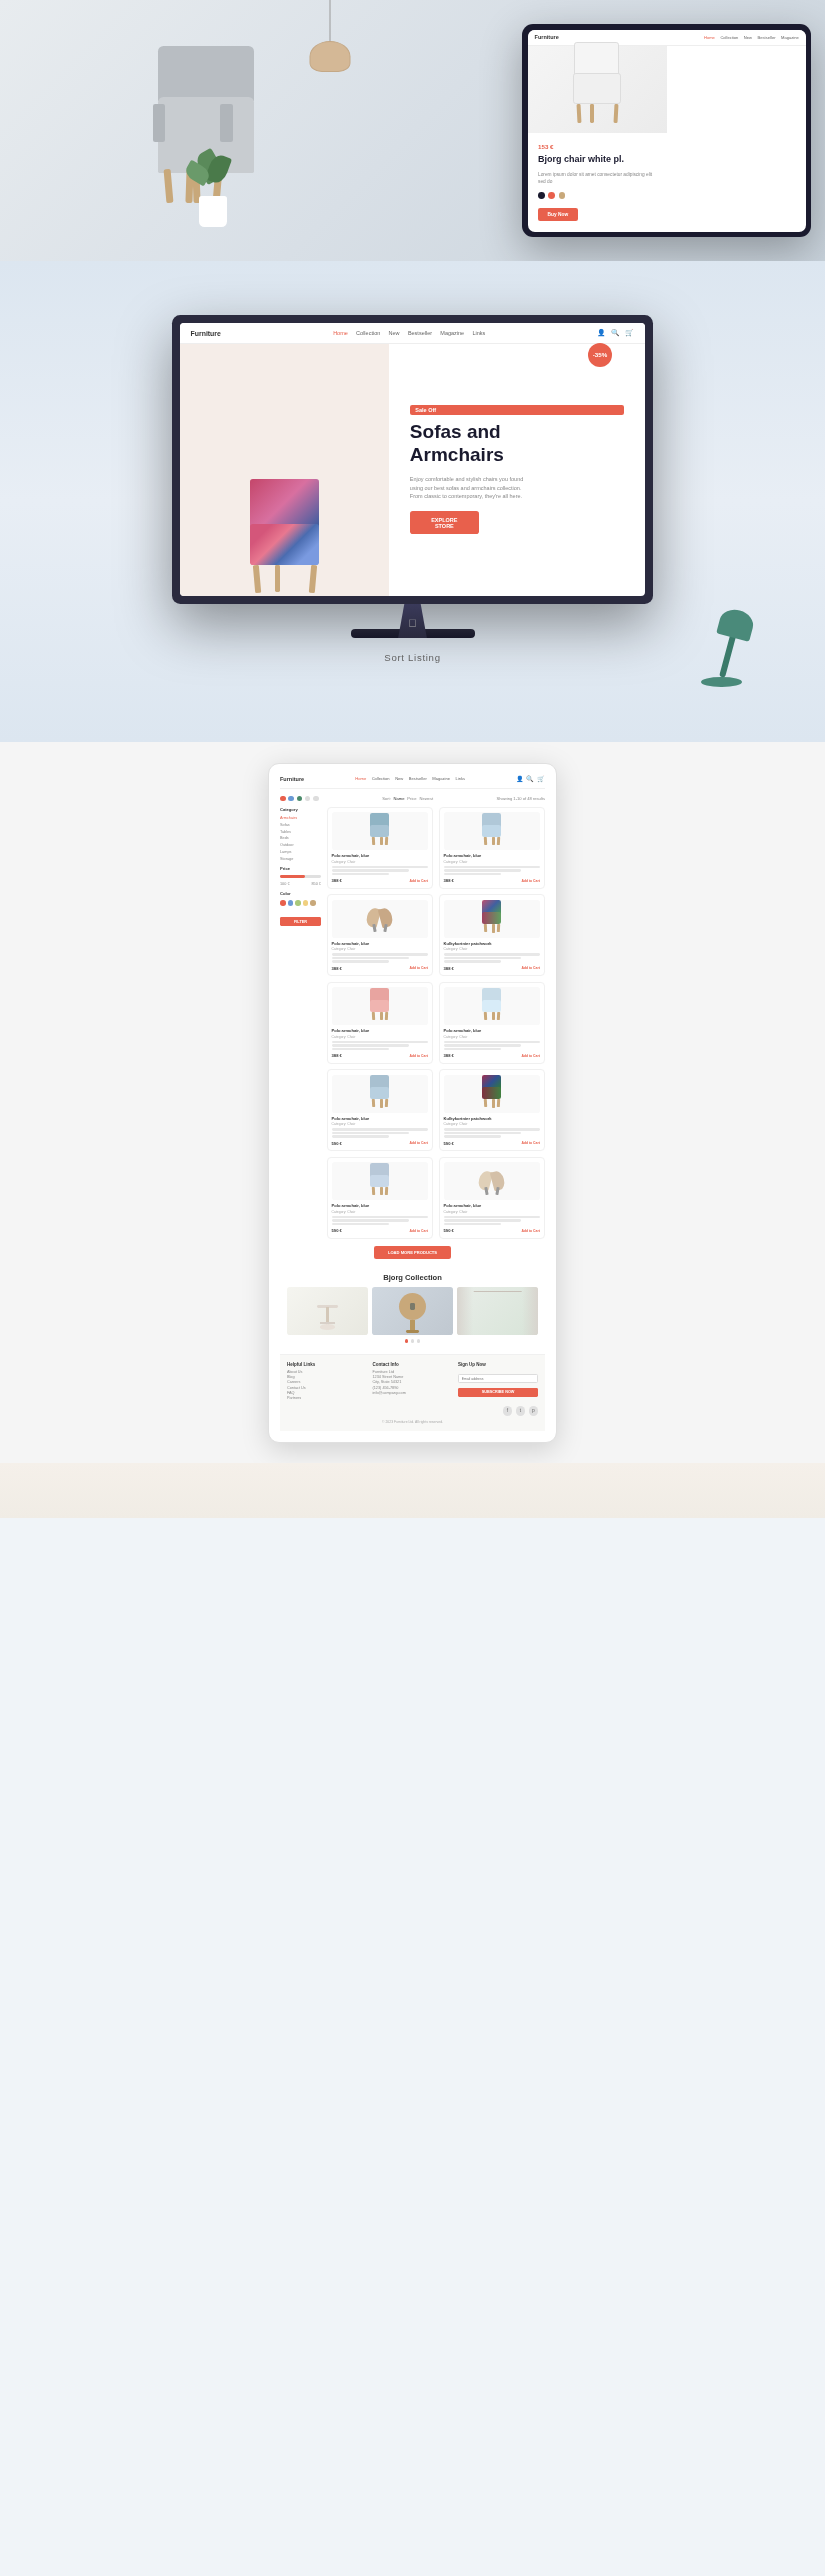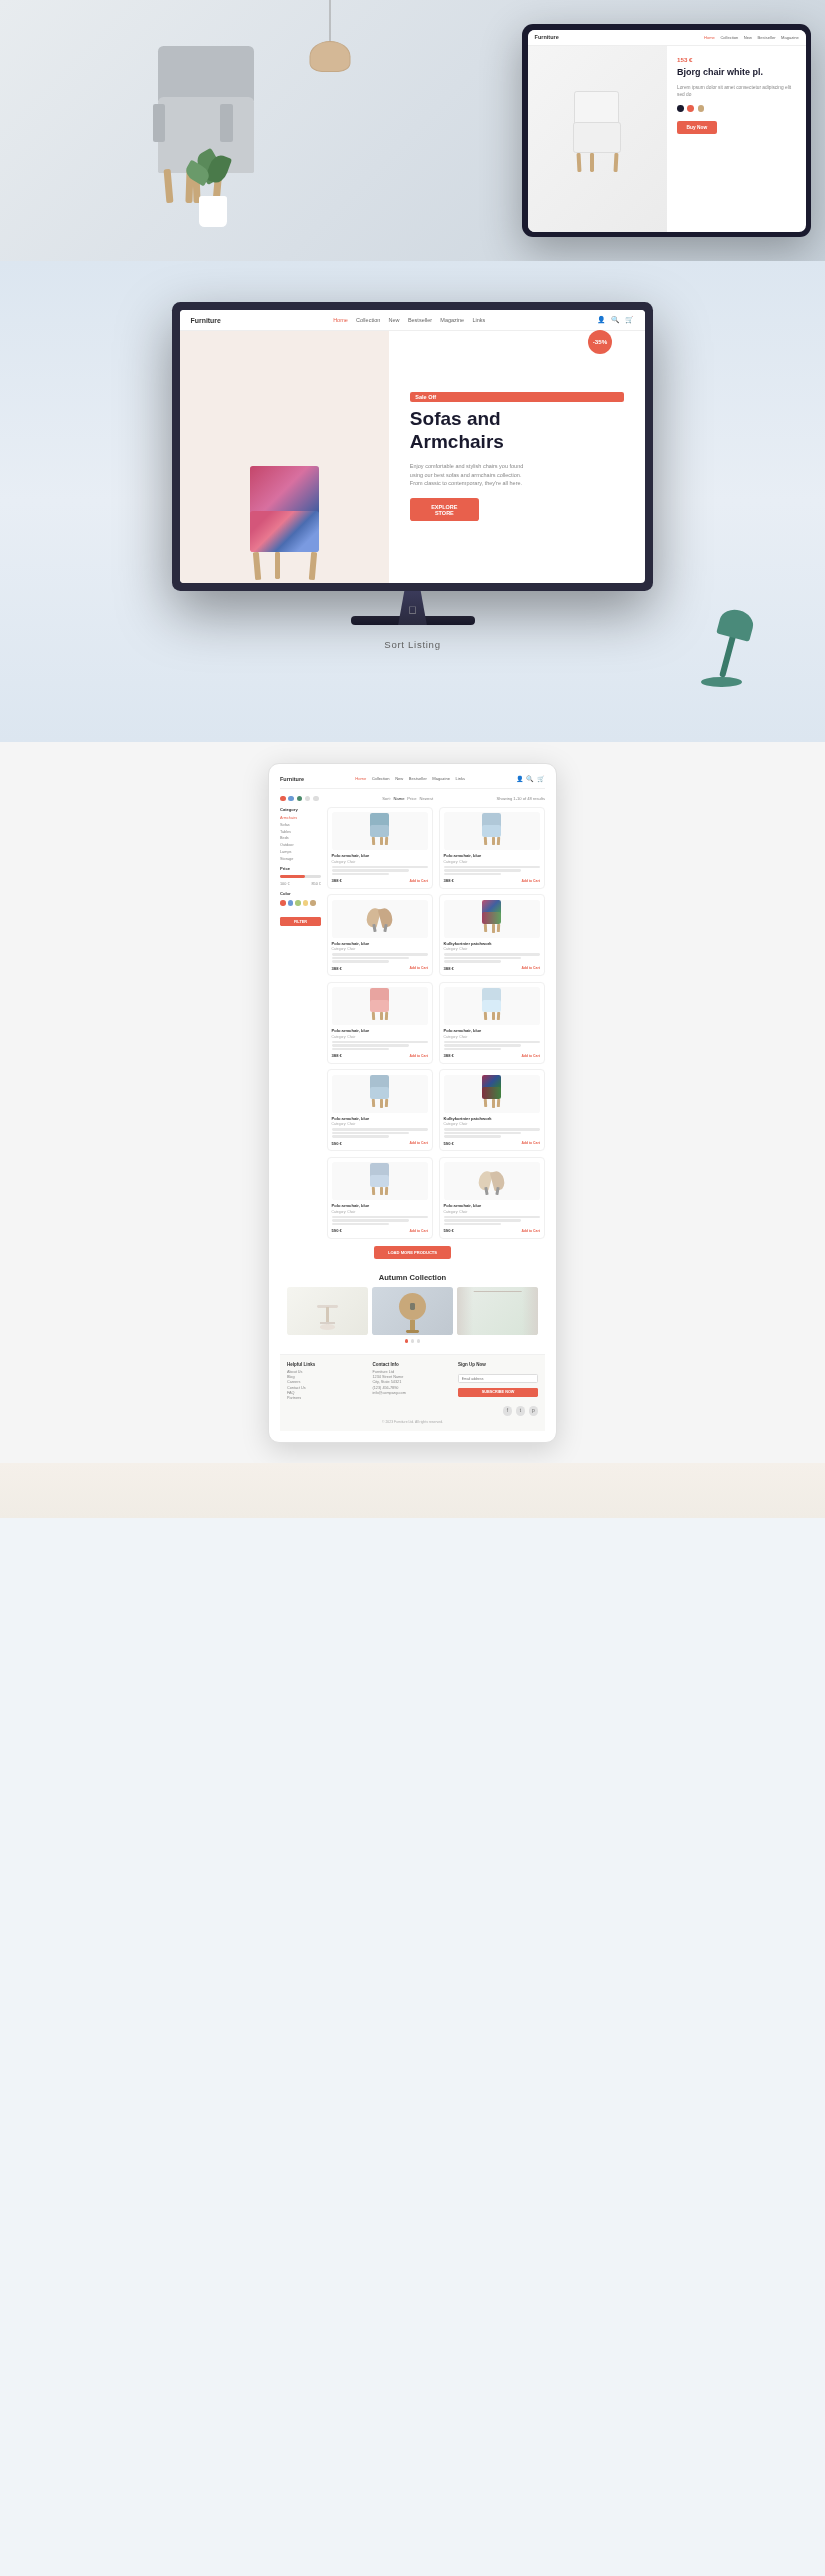--- a/index.html
+++ b/index.html
@@ -194,20 +194,21 @@
       color: #666;
     }
 
     .tablet-nav-link.active {
       color: #e8604c;
     }
 
     .tablet-content {
       display: flex;
       height: calc(100% - 16.5px);
+      flex-direction: column;
     }
 
     .tablet-product-img {
       width: 50%;
       height: 100%;
       background: linear-gradient(135deg, #f5f5f5 0%, #ebebeb 100%);
       display: flex;
       align-items: center;
       justify-content: center;
       position: relative;
@@ -322,20 +323,21 @@
     }
 
     .imac-screen-housing {
       width: 481px;
       height: 289px;
       background: #2a2a3e;
       border-radius: 8.3px;
       padding: 8.3px;
       box-shadow: 0 20.6px 55px rgba(0,0,0,0.4);
       position: relative;
+      margin-top: 13px;
     }
 
     .imac-screen {
       width: 100%;
       height: 100%;
       background: #fff;
       border-radius: 4.1px;
       overflow: hidden;
     }
 
@@ -1378,21 +1380,21 @@
               <button class="add-to-cart-btn">Add to Cart</button>
             </div>
           </div>
 
         </div>
       </div>
 
       <button class="load-more-btn">LOAD MORE PRODUCTS</button>
 
       <div class="collection-section">
-        <div class="collection-title">Autumn Collection</div>
+        <div class="collection-title">Bjorg Collection</div>
         <div class="collection-images">
 
           <div class="collection-img collection-img-1">
             <div style="width:100%;height:100%;display:flex;align-items:flex-end;justify-content:center;padding-bottom:2.8px;">
 
               <div style="position:relative;width:20.6px;height:31px;">
                 <div style="width:20.6px;height:2.8px;background:#e0d8d0;border-radius:1.4px;position:absolute;top:3.4px;"></div>
                 <div style="width:2.8px;height:20.6px;background:#d4c8b8;margin:0 auto;position:absolute;top:5.5px;left:9px;"></div>
                 <div style="width:15px;height:2.1px;background:#d8d0c8;position:absolute;bottom:8.3px;left:2.8px;"></div>
                 <div style="width:15px;height:5.5px;background:#e8e0d8;border-radius:50%;position:absolute;bottom:2.8px;left:2.8px;"></div>

